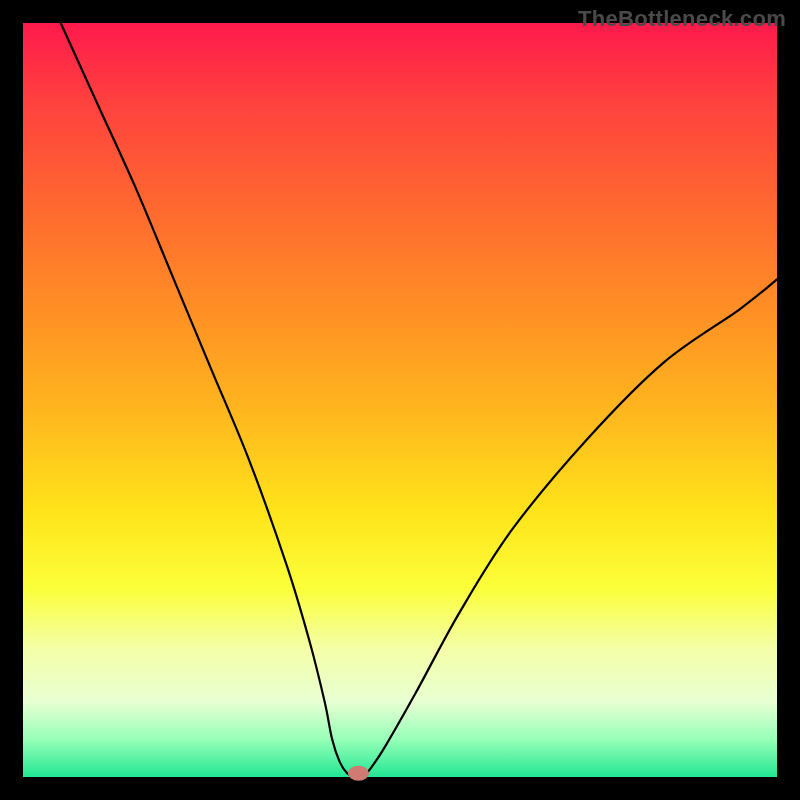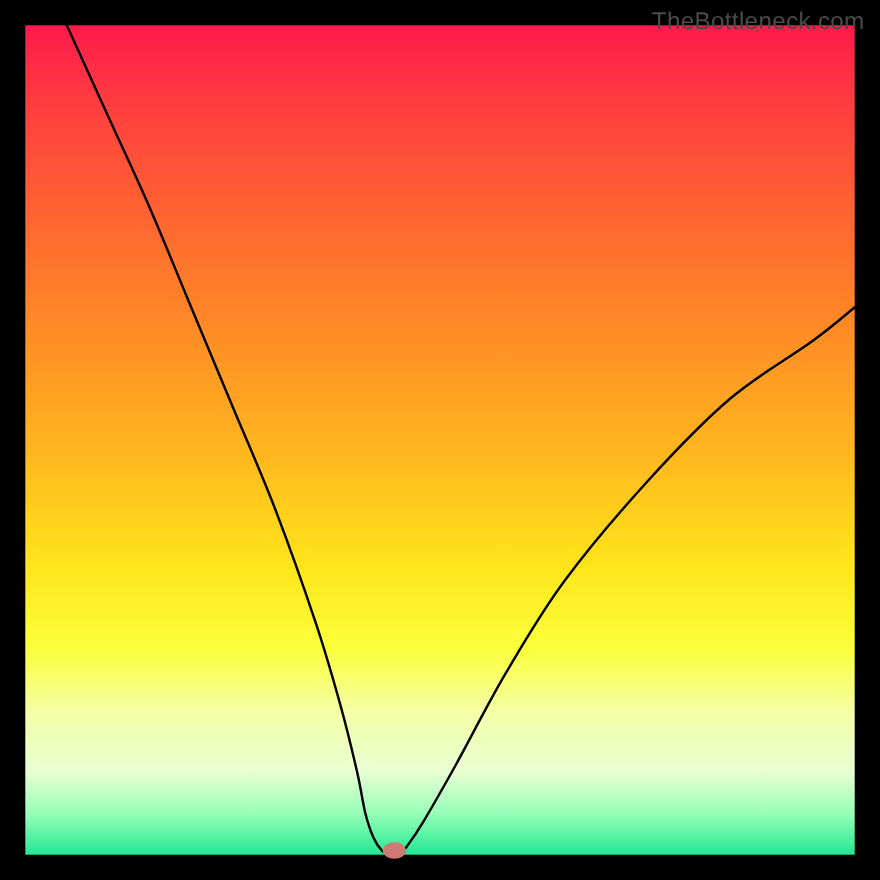--- a/index.html
+++ b/index.html
@@ -16,21 +16,21 @@
     left:0;top:0;
     width:800px;height:800px;
     background:#000;
   }
   .watermark{
     position:absolute;
     top:6px;
     right:14px;
     color:#4a4a4a;
     font-size:22px;
-    font-weight:400;
+    font-weight:700;
     letter-spacing:0.3px;
     z-index:5;
   }
   .plot-area{
     position:absolute;
     left:23px;
     top:23px;
     width:754px;
     height:754px;
     background:linear-gradient(to bottom,

